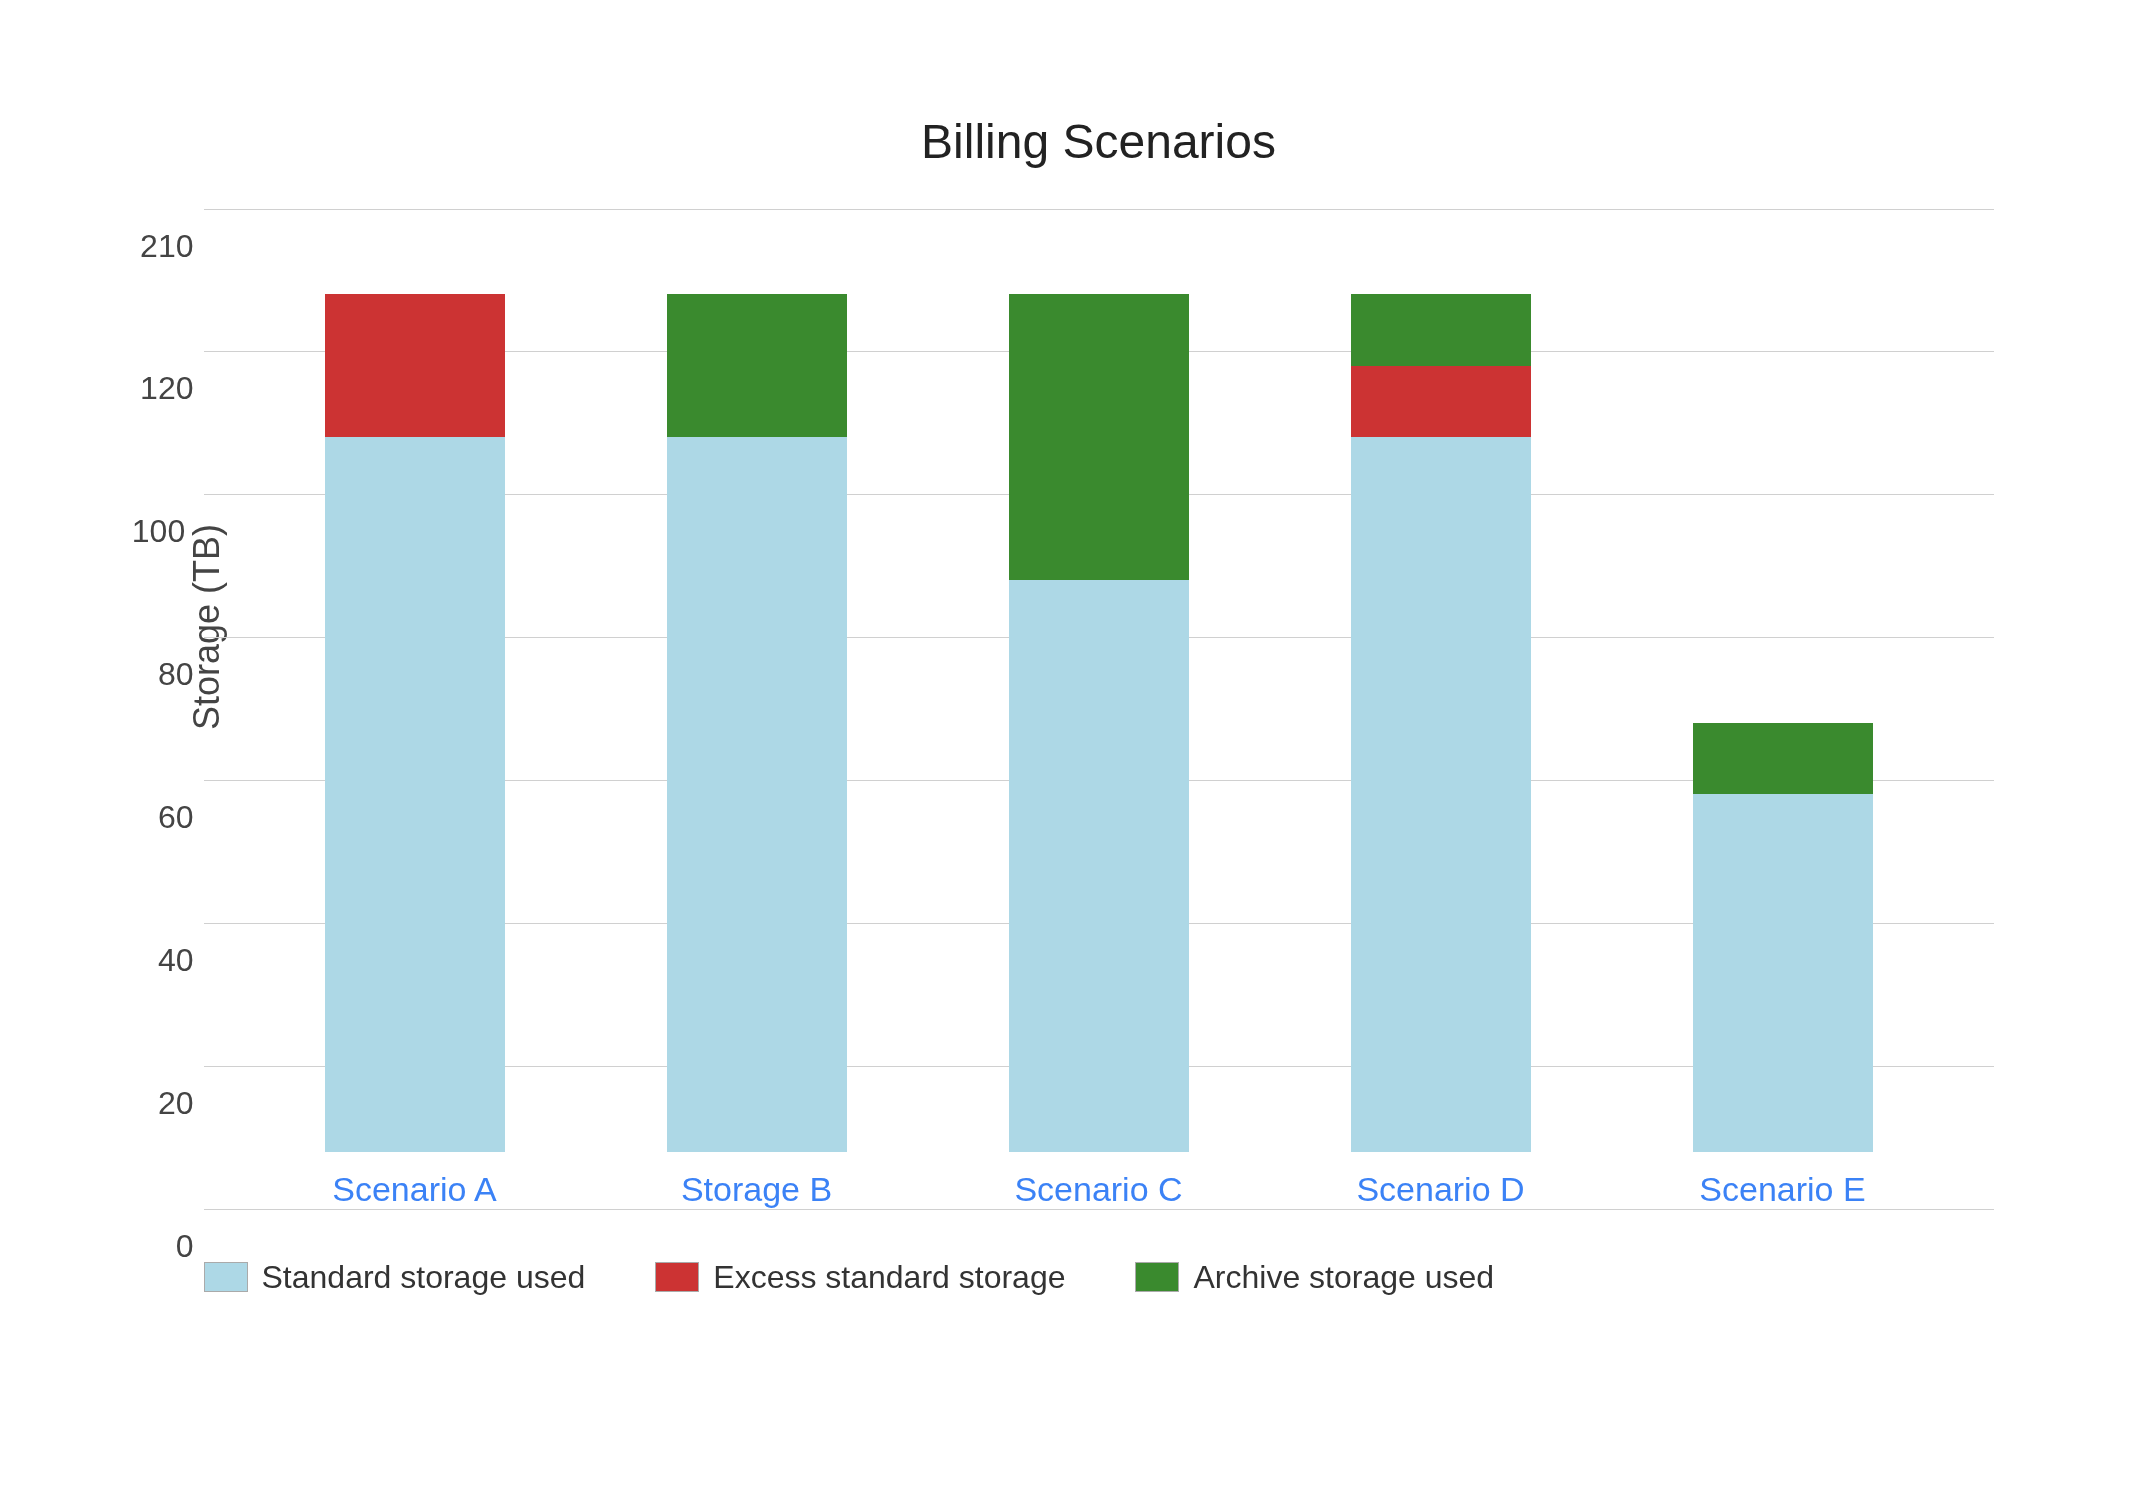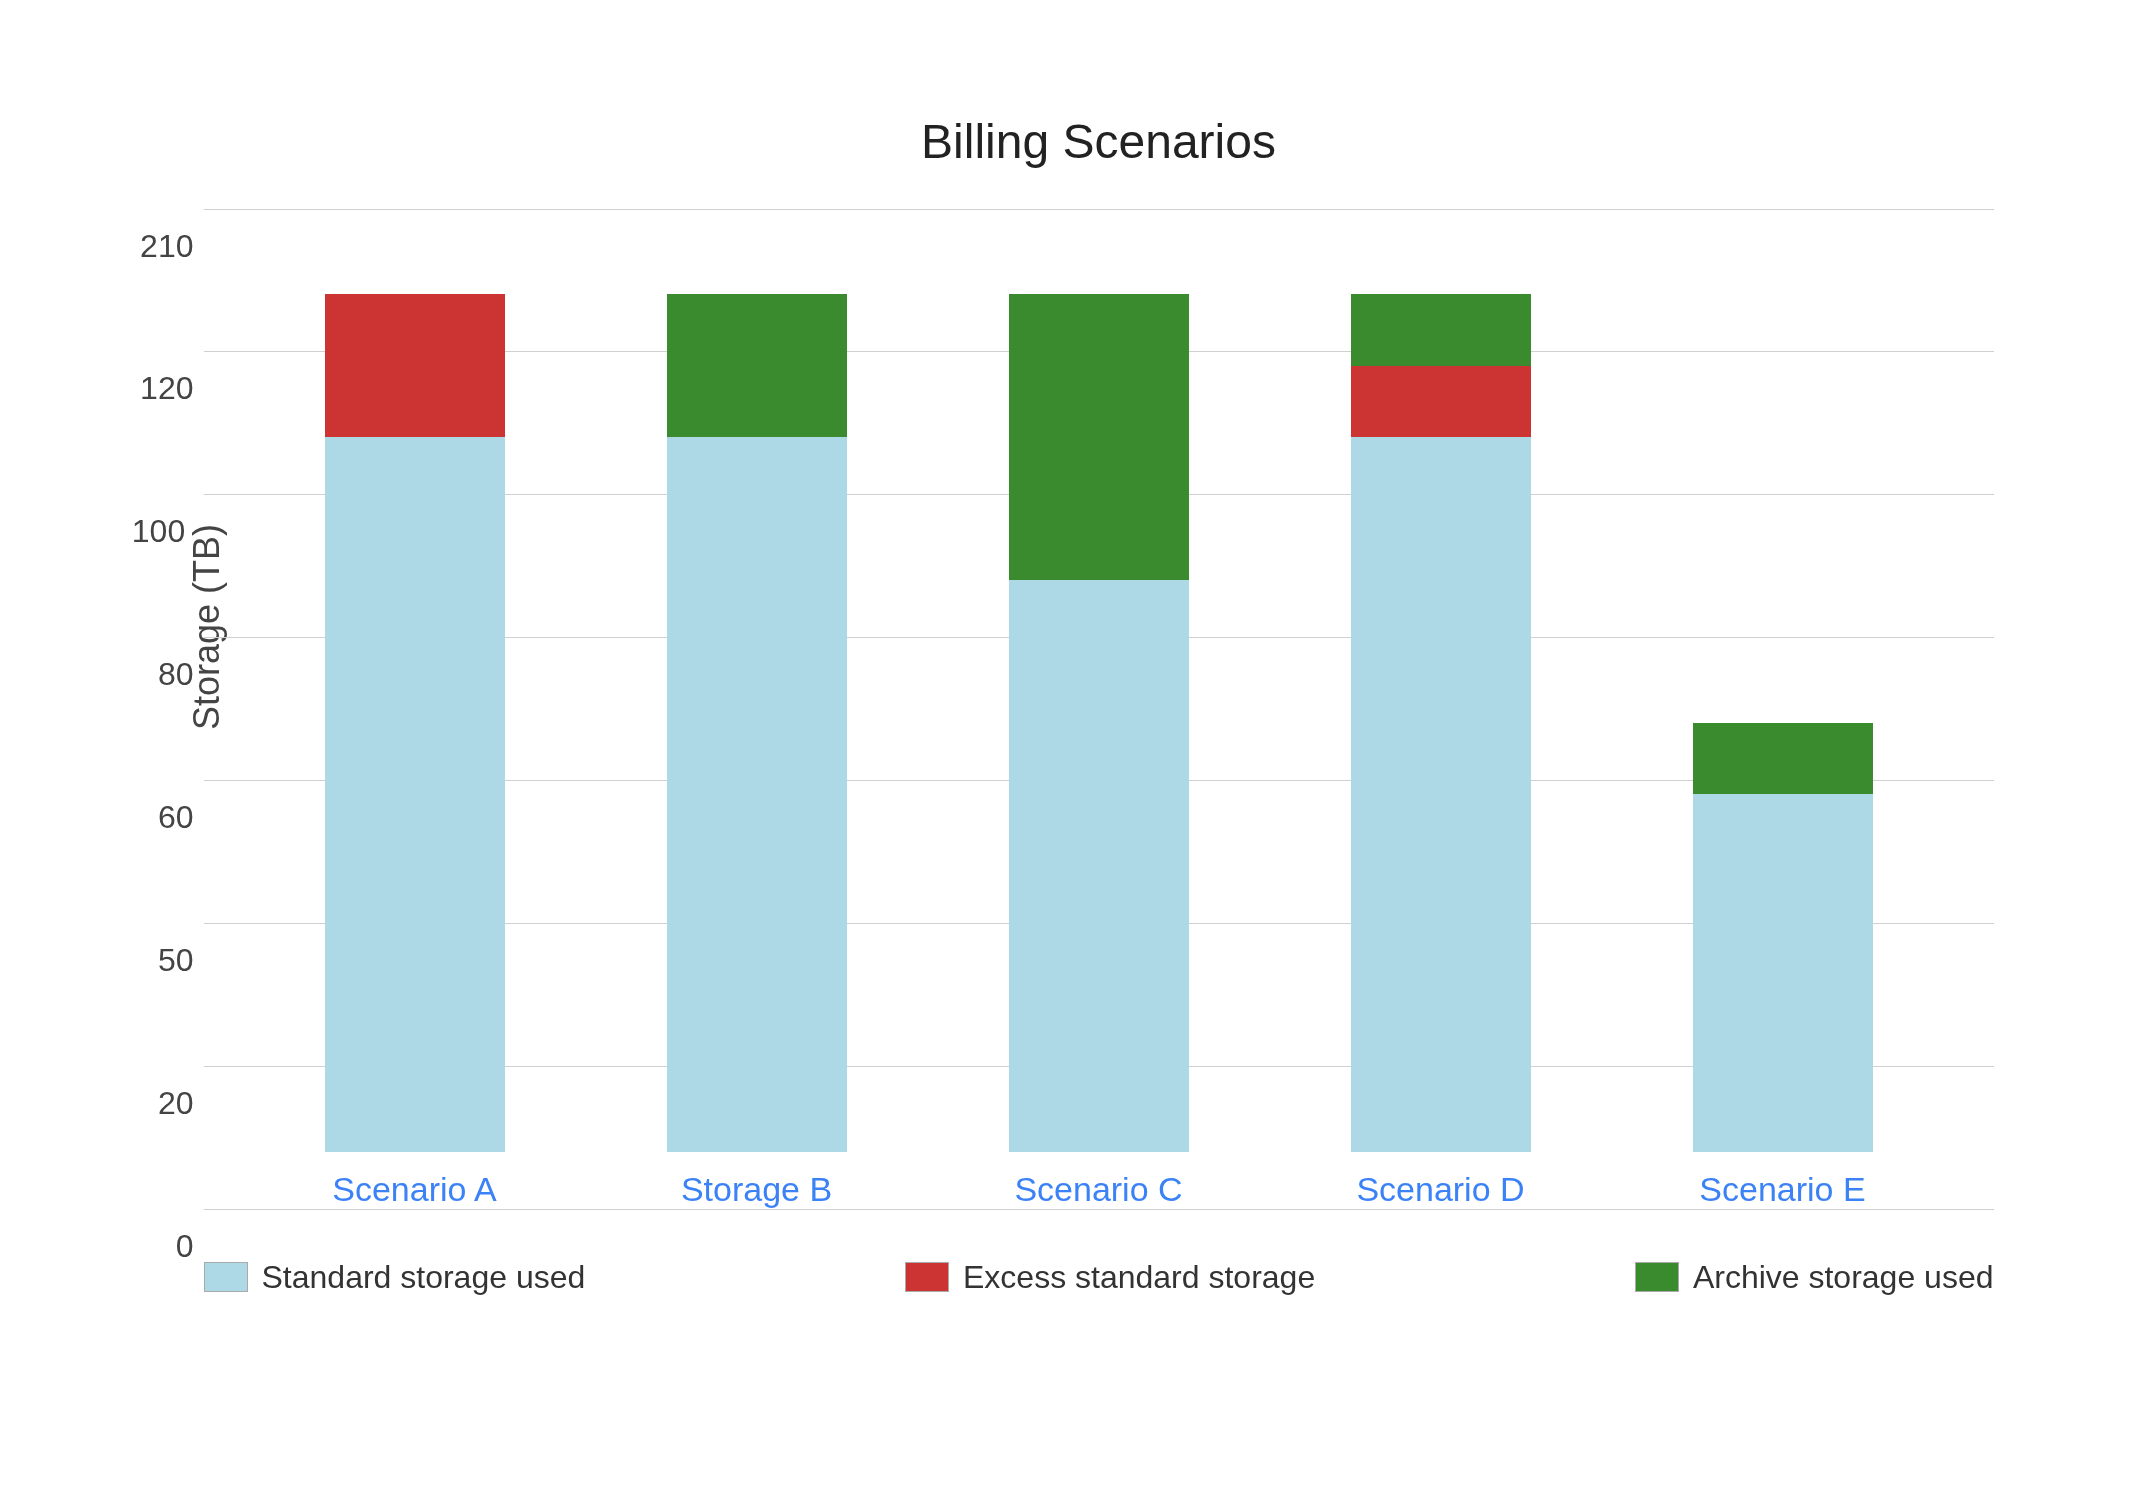--- a/index.html
+++ b/index.html
@@ -87,21 +87,21 @@
     }
     .bar-label {
       margin-top: 18px;
       font-size: 34px;
       color: #3b82f6;
       text-align: center;
       white-space: nowrap;
     }
     .legend {
       display: flex;
-      justify-content: space-between;
+      justify-content: flex-start;
       align-items: center;
       gap: 70px;
       margin-top: 50px;
     }
     .legend-item {
       display: flex;
       align-items: center;
       gap: 14px;
       font-size: 32px;
       color: #333;
@@ -119,21 +119,21 @@
   <div class="chart-title">Billing Scenarios</div>
   <div class="chart-area">
     <div class="y-axis-label">Storage (TB)</div>
     <div class="grid-and-bars" id="grid-and-bars">
 
     <div class="grid-line" style="top: 1000px;"></div>
         <div class="grid-label" style="top: 1000px;">0</div>
         <div class="grid-line" style="top: 857.143px;"></div>
         <div class="grid-label" style="top: 857.143px;">20</div>
         <div class="grid-line" style="top: 714.286px;"></div>
-        <div class="grid-label" style="top: 714.286px;">50</div>
+        <div class="grid-label" style="top: 714.286px;">40</div>
         <div class="grid-line" style="top: 571.429px;"></div>
         <div class="grid-label" style="top: 571.429px;">60</div>
         <div class="grid-line" style="top: 428.571px;"></div>
         <div class="grid-label" style="top: 428.571px;">80</div>
         <div class="grid-line" style="top: 285.714px;"></div>
         <div class="grid-label" style="top: 285.714px; text-align: center;">100</div>
         <div class="grid-line" style="top: 142.857px;"></div>
         <div class="grid-label" style="top: 142.857px;">120</div>
         <div class="grid-line" style="top: 0px;"></div>
         <div class="grid-label" style="top: 0px;">210</div>

